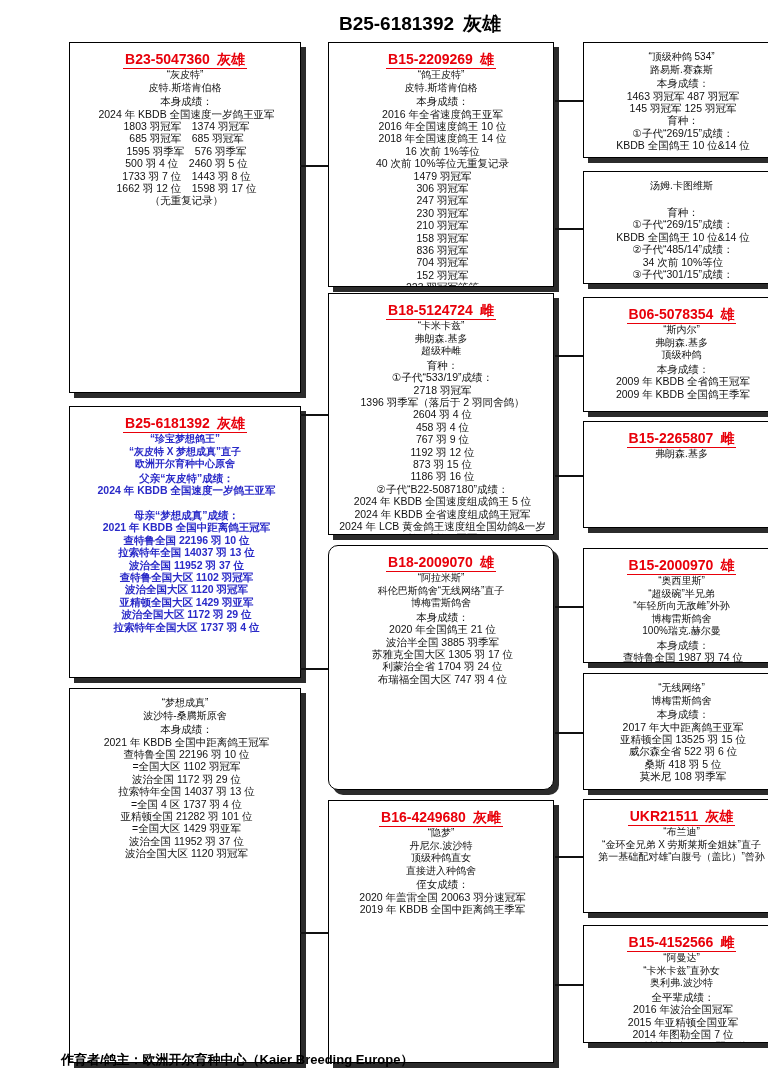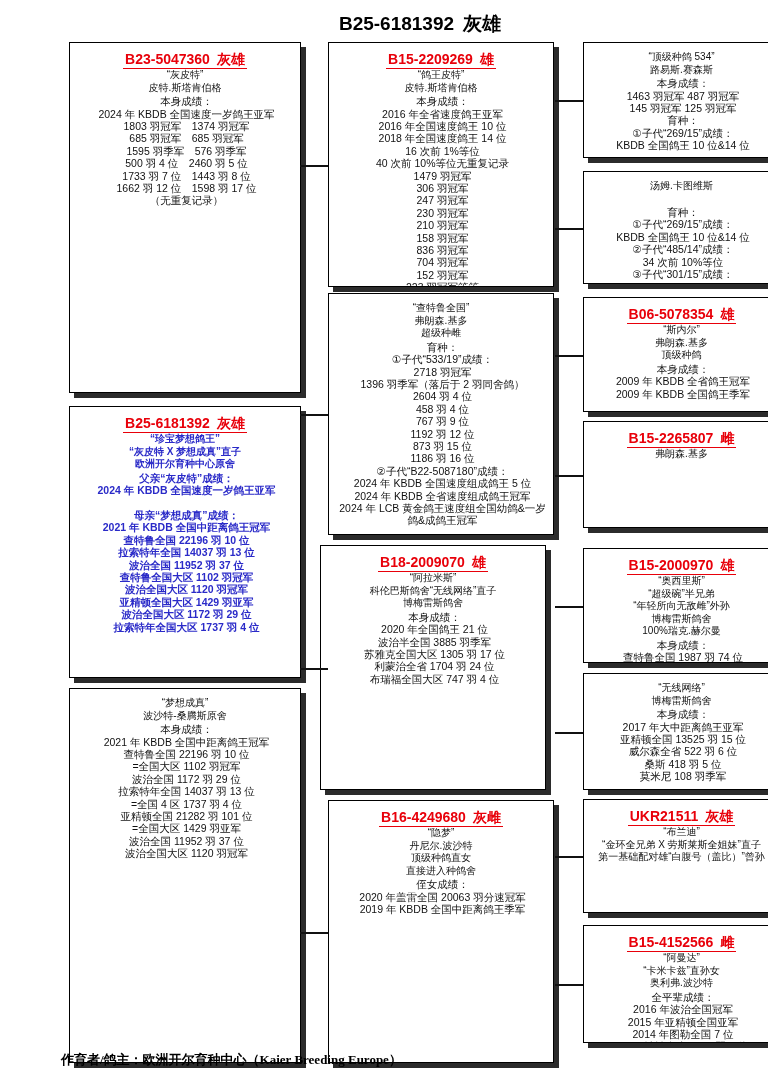--- a/index.html
+++ b/index.html
@@ -11,21 +11,21 @@
   .box{position:absolute;background:#fff;border:1.5px solid #000;box-sizing:border-box;
        box-shadow:5px 5px 0 #2b2b2b;overflow:hidden;padding-top:8px;}
   .box-title{text-align:center;font-weight:bold;color:#e8000a;font-size:14px;line-height:17px;white-space:nowrap;}
   .box-title .tl{display:inline-block;border-bottom:1.6px solid #e8000a;padding:0 2px 0 2px;}
   .box-title .sex{margin-left:7px;}
   .center-line{text-align:center;font-size:10px;line-height:12.6px;min-height:12.6px;color:#111;}
   .body{padding:1px 4px 0 7px;text-align:center;}
   .body-line{font-size:10.5px;line-height:12.4px;min-height:12.4px;color:#111;}
   .box.blue .center-line,.box.blue .body-line{color:#2a2ac8;font-weight:bold;}
   .connector{position:absolute;height:2px;background:#111;}
-  .footer{position:absolute;left:25px;top:1051px;font-size:13px;font-weight:bold;color:#000;font-family:Liberation Serif, serif;}
+  .footer{position:absolute;left:25px;top:1051px;font-size:13px;font-weight:bold;color:#000;}
 </style>
 </head>
 <body>
 
 <div class="page">
   <div class="main-title">
     <span>B25-6181392</span><span class="sex">灰雄</span>
   </div>
   <div id="boxes-layer">
       <div class="box" style="left: 33px; top: 42px; width: 232px; height: 351px;">
@@ -99,41 +99,42 @@
           <div class="body-line">230 羽冠军</div>
           <div class="body-line">210 羽冠军</div>
           <div class="body-line">158 羽冠军</div>
           <div class="body-line">836 羽冠军</div>
           <div class="body-line">704 羽冠军</div>
           <div class="body-line">152 羽冠军</div>
           <div class="body-line">223 羽冠军等等</div>
         </div>
       </div>
       <div class="box" style="left: 292px; top: 293px; width: 226px; height: 242px;">
-        <div class="center-line">“查特鲁全国”</div>
+        <div class="box-title"><span class="tl"><span>B18-5124724</span><span class="sex">雌</span></span></div>
+        <div class="center-line">“卡米卡兹”</div>
         <div class="center-line">弗朗森.基多</div>
         <div class="center-line">超级种雌</div>
         <div class="body">
           <div class="body-line">育种：</div>
           <div class="body-line">①子代“533/19”成绩：</div>
           <div class="body-line">2718 羽冠军</div>
           <div class="body-line">1396 羽季军（落后于 2 羽同舍鸽）</div>
           <div class="body-line">2604 羽 4 位</div>
           <div class="body-line">458 羽 4 位</div>
           <div class="body-line">767 羽 9 位</div>
           <div class="body-line">1192 羽 12 位</div>
           <div class="body-line">873 羽 15 位</div>
           <div class="body-line">1186 羽 16 位</div>
           <div class="body-line">②子代“B22-5087180”成绩：</div>
           <div class="body-line">2024 年 KBDB 全国速度组成鸽王 5 位</div>
           <div class="body-line">2024 年 KBDB 全省速度组成鸽王冠军</div>
           <div class="body-line">2024 年 LCB 黄金鸽王速度组全国幼鸽&amp;一岁鸽&amp;成鸽王冠军</div>
         </div>
       </div>
-      <div class="box" style="left: 284px; top: 545px; width: 226px; height: 245px;">
+      <div class="box" style="left: 292px; top: 545px; width: 226px; height: 245px; border-radius: 10px;">
         <div class="box-title"><span class="tl"><span>B18-2009070</span><span class="sex">雄</span></span></div>
         <div class="center-line">“阿拉米斯”</div>
         <div class="center-line">科伦巴斯鸽舍“无线网络”直子</div>
         <div class="center-line">博梅雷斯鸽舍</div>
         <div class="body">
           <div class="body-line">本身成绩：</div>
           <div class="body-line">2020 年全国鸽王 21 位</div>
           <div class="body-line">波治半全国 3885 羽季军</div>
           <div class="body-line">苏雅克全国大区 1305 羽 17 位</div>
           <div class="body-line">利蒙治全省 1704 羽 24 位</div>

